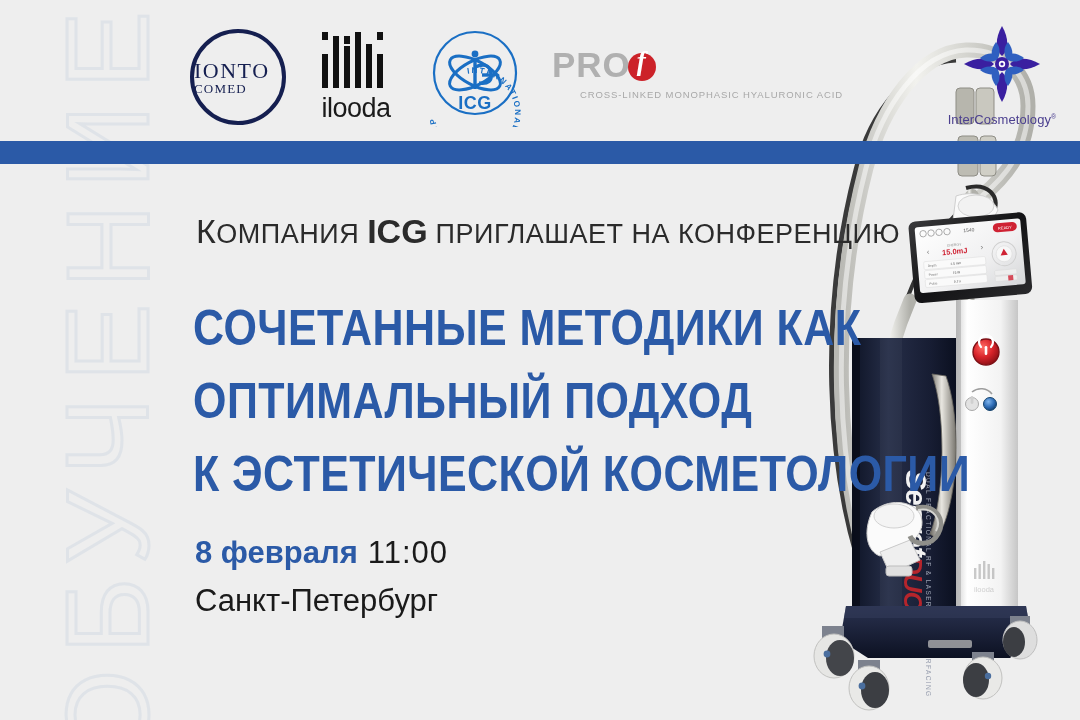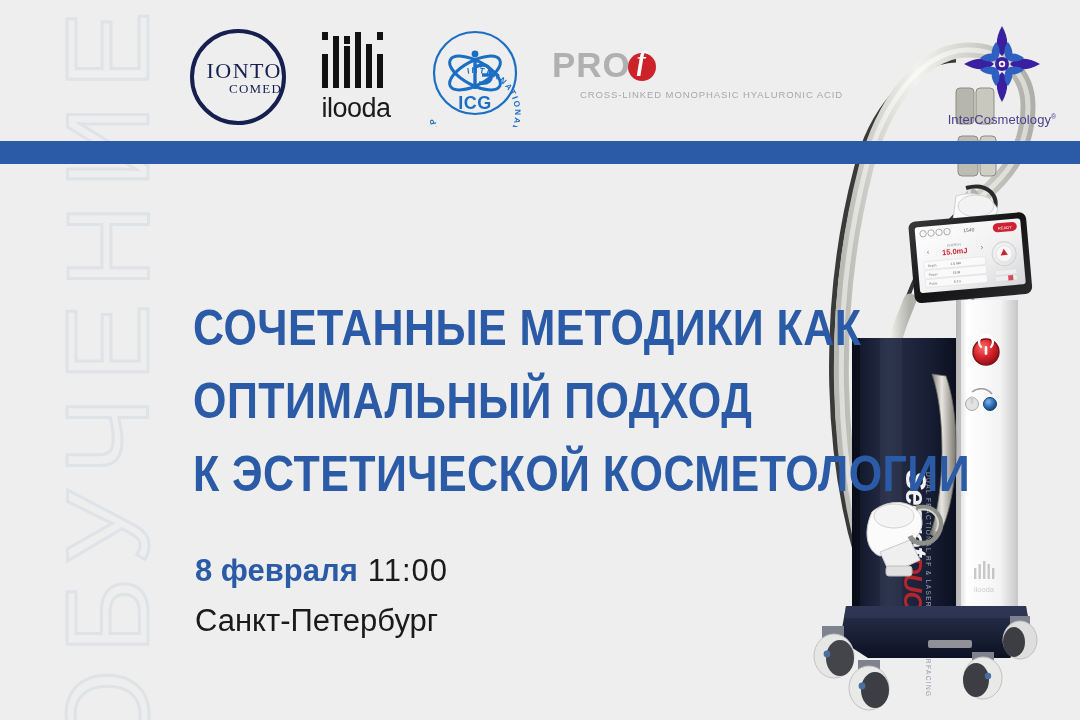--- a/index.html
+++ b/index.html
@@ -53,21 +53,21 @@
     z-index:6;
   }
 
   
   #logo-ionto {
     position:absolute; left:190px; top:29px;
     width:96px; height:96px;
     border:4px solid #151f50;
     border-radius:50%;
     display:flex; flex-direction:column;
-    align-items:flex-end; justify-content:center;
+    align-items:flex-start; justify-content:center;
   }
   #logo-ionto .l1 {
     font-family:"Liberation Serif", serif;
     font-size:22px; letter-spacing:1.5px;
     color:#151f50; line-height:1;
   }
   #logo-ionto .l2 {
     font-family:"Liberation Serif", serif;
     font-size:13px; letter-spacing:1.2px;
     color:#151f50; line-height:1; margin-top:0;
@@ -170,33 +170,33 @@
     color:#2b5aa7;
     line-height:73px;
     letter-spacing:0.5px;
     white-space:nowrap;
     transform:scaleX(0.86);
     transform-origin:left center;
   }
 
   #datetime {
     position:absolute; left:195px; top:535px;
-    font-size:31px; white-space:nowrap; z-index:7;margin-top:18px;
+    font-size:31px; white-space:nowrap; z-index:7;
   }
   #datetime .date {
     font-weight:bold; color:#2b5aa7;
   }
   #datetime .time {
     color:#1a1a1a; margin-left:10px;
     letter-spacing:1px;
   }
   #city {
     position:absolute; left:195px; top:583px;
     font-size:31px; color:#1a1a1a;
-    white-space:nowrap; z-index:7;margin-top:20px;
+    white-space:nowrap; z-index:7;
   }
 
   
   #device {
     position:absolute; left:760px; top:0;
     width:320px; height:720px;
     z-index:4;
   }
   #device svg { display:block; }
 </style>
@@ -482,20 +482,21 @@
         <g transform="translate(60,42)">
           <circle r="7" fill="#3a1fa0"></circle>
           <circle r="3.2" fill="#ffffff"></circle>
           <circle r="1.6" fill="#3a1fa0"></circle>
         </g>
       </svg>
       <div class="word"><span>InterCosmetology</span><sup>®</sup></div>
     </div>
   </div>
 
+  <div id="kicker"><span class="cap">К</span><span>ОМПАНИЯ </span><span class="icg">ICG</span><span> ПРИГЛАШАЕТ НА КОНФЕРЕНЦИЮ</span></div>
 
   <div id="headline">
     <div class="hl">СОЧЕТАННЫЕ МЕТОДИКИ КАК</div>
     <div class="hl">ОПТИМАЛЬНЫЙ ПОДХОД</div>
     <div class="hl">К ЭСТЕТИЧЕСКОЙ КОСМЕТОЛОГИИ</div>
   </div>
 
   <div id="datetime"><span class="date">8 февраля</span><span class="time">11:00</span></div>
 
   <div id="city">Санкт-Петербург</div>

